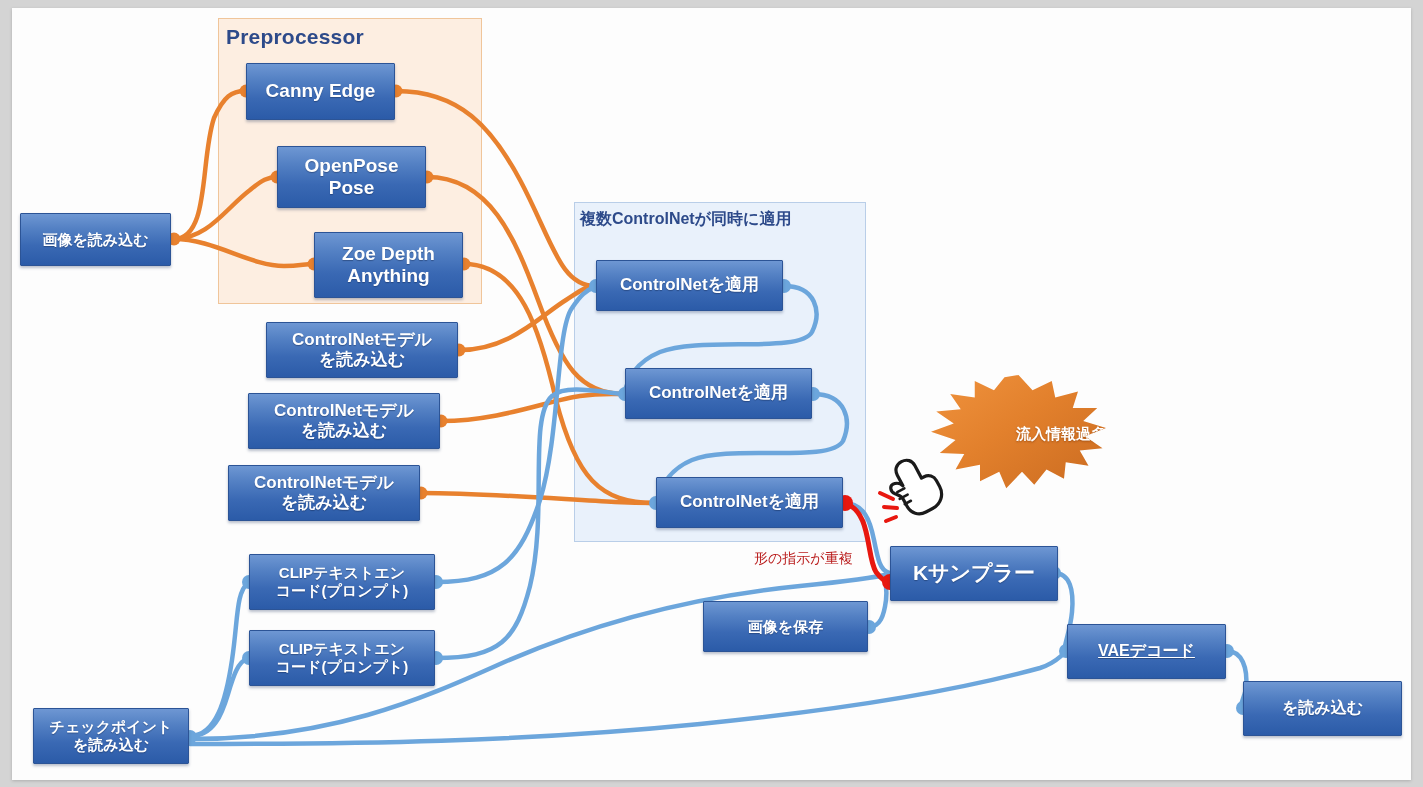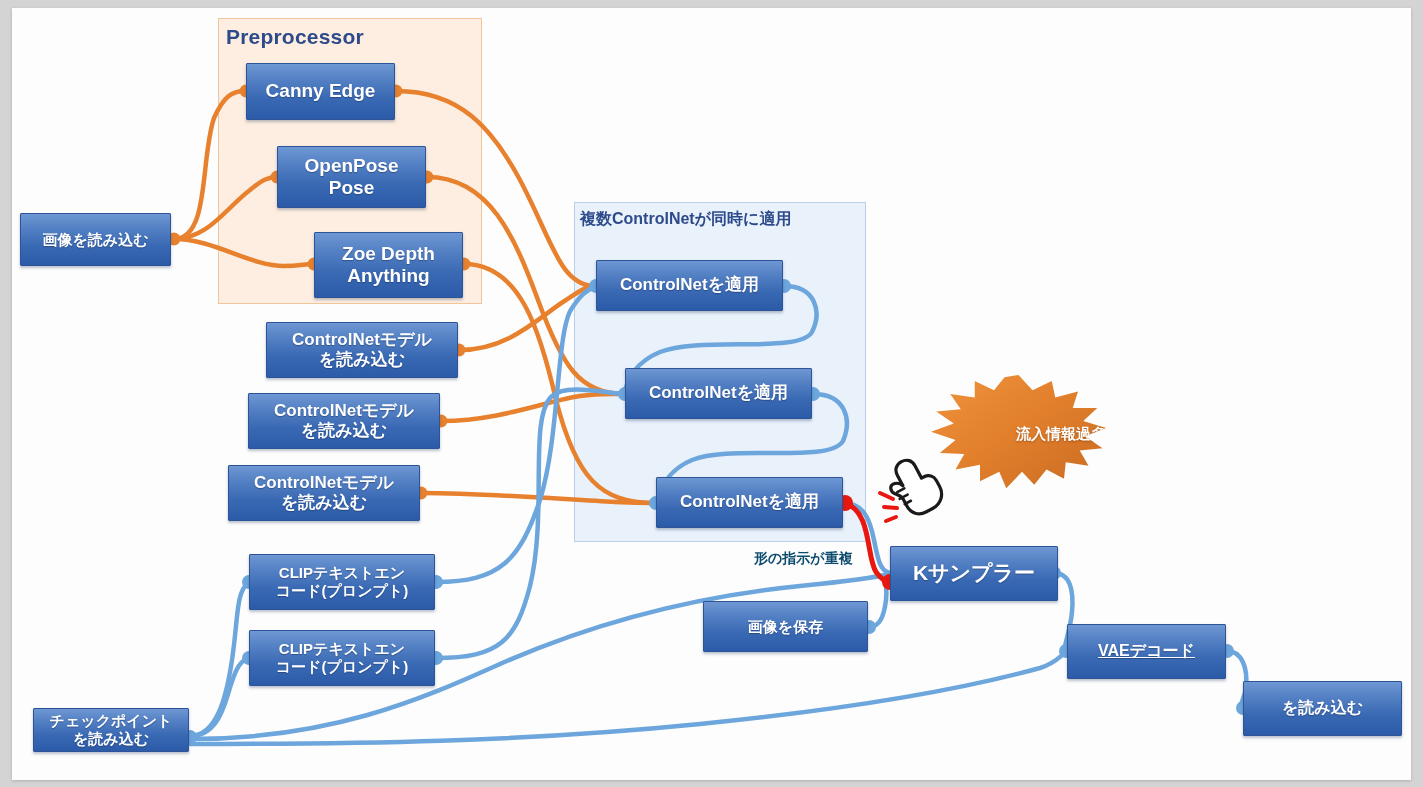--- a/index.html
+++ b/index.html
@@ -60,21 +60,21 @@
     background:linear-gradient(145deg,#f0933e 0%,#e2802c 45%,#c96a20 100%);
     clip-path:polygon(
       50% 0%, 58% 13%, 69% 5%, 71% 19%, 84% 14%, 81% 28%, 95% 28%,
       87% 39%, 100% 45%, 88% 52%, 98% 62%, 85% 64%, 90% 77%, 77% 74%,
       76% 88%, 66% 80%, 59% 93%, 52% 82%, 43% 96%, 39% 82%, 28% 90%,
       28% 76%, 14% 80%, 19% 67%, 5% 66%, 14% 55%, 0% 48%, 13% 41%,
       3% 31%, 17% 29%, 11% 16%, 25% 19%, 25% 5%, 36% 13%, 42% 2%
     );
   }
   .red-note{
-    position:absolute;color:#0c4a6e;font-weight:bold;font-size:14px;white-space:nowrap;
+    position:absolute;color:#b91c1c;font-weight:normal;font-size:14px;white-space:nowrap;
     text-shadow:0 0 2px #fff,0 0 3px #fff;
   }
   .cursor-hand{position:absolute;}
 </style>
 </head>
 <body>
 
 <div id="canvas"></div>
 
 <div id="stage">
@@ -193,21 +193,21 @@
     </div>
   <div class="node" id="n9" style="left: 656px; top: 477px; width: 187px; height: 51px; font-size: 17px;">
       <span>ControlNetを適用</span>
     </div>
   <div class="node" id="n10" style="left: 249px; top: 554px; width: 186px; height: 56px; font-size: 15px;">
       <span>CLIPテキストエン<br>コード(プロンプト)</span>
     </div>
   <div class="node" id="n11" style="left: 249px; top: 630px; width: 186px; height: 56px; font-size: 15px;">
       <span>CLIPテキストエン<br>コード(プロンプト)</span>
     </div>
-  <div class="node" id="n12" style="left: 33px; top: 708px; width: 156px; height: 44px; font-size: 15px; justify-content: center;">
+  <div class="node" id="n12" style="left: 33px; top: 708px; width: 156px; height: 56px; font-size: 15px; justify-content: center;">
       <span>チェックポイント<br>を読み込む</span>
     </div>
   <div class="node" id="n13" style="left: 703px; top: 601px; width: 165px; height: 51px; font-size: 15px;">
       <span>画像を保存</span>
     </div>
   <div class="node" id="n14" style="left: 890px; top: 546px; width: 168px; height: 55px; font-size: 21px;">
       <span>Kサンプラー</span>
     </div>
   <div class="node" id="n15" style="left: 1067px; top: 624px; width: 159px; height: 55px; font-size: 16px; text-decoration: underline;">
       <span>VAEデコード</span>

